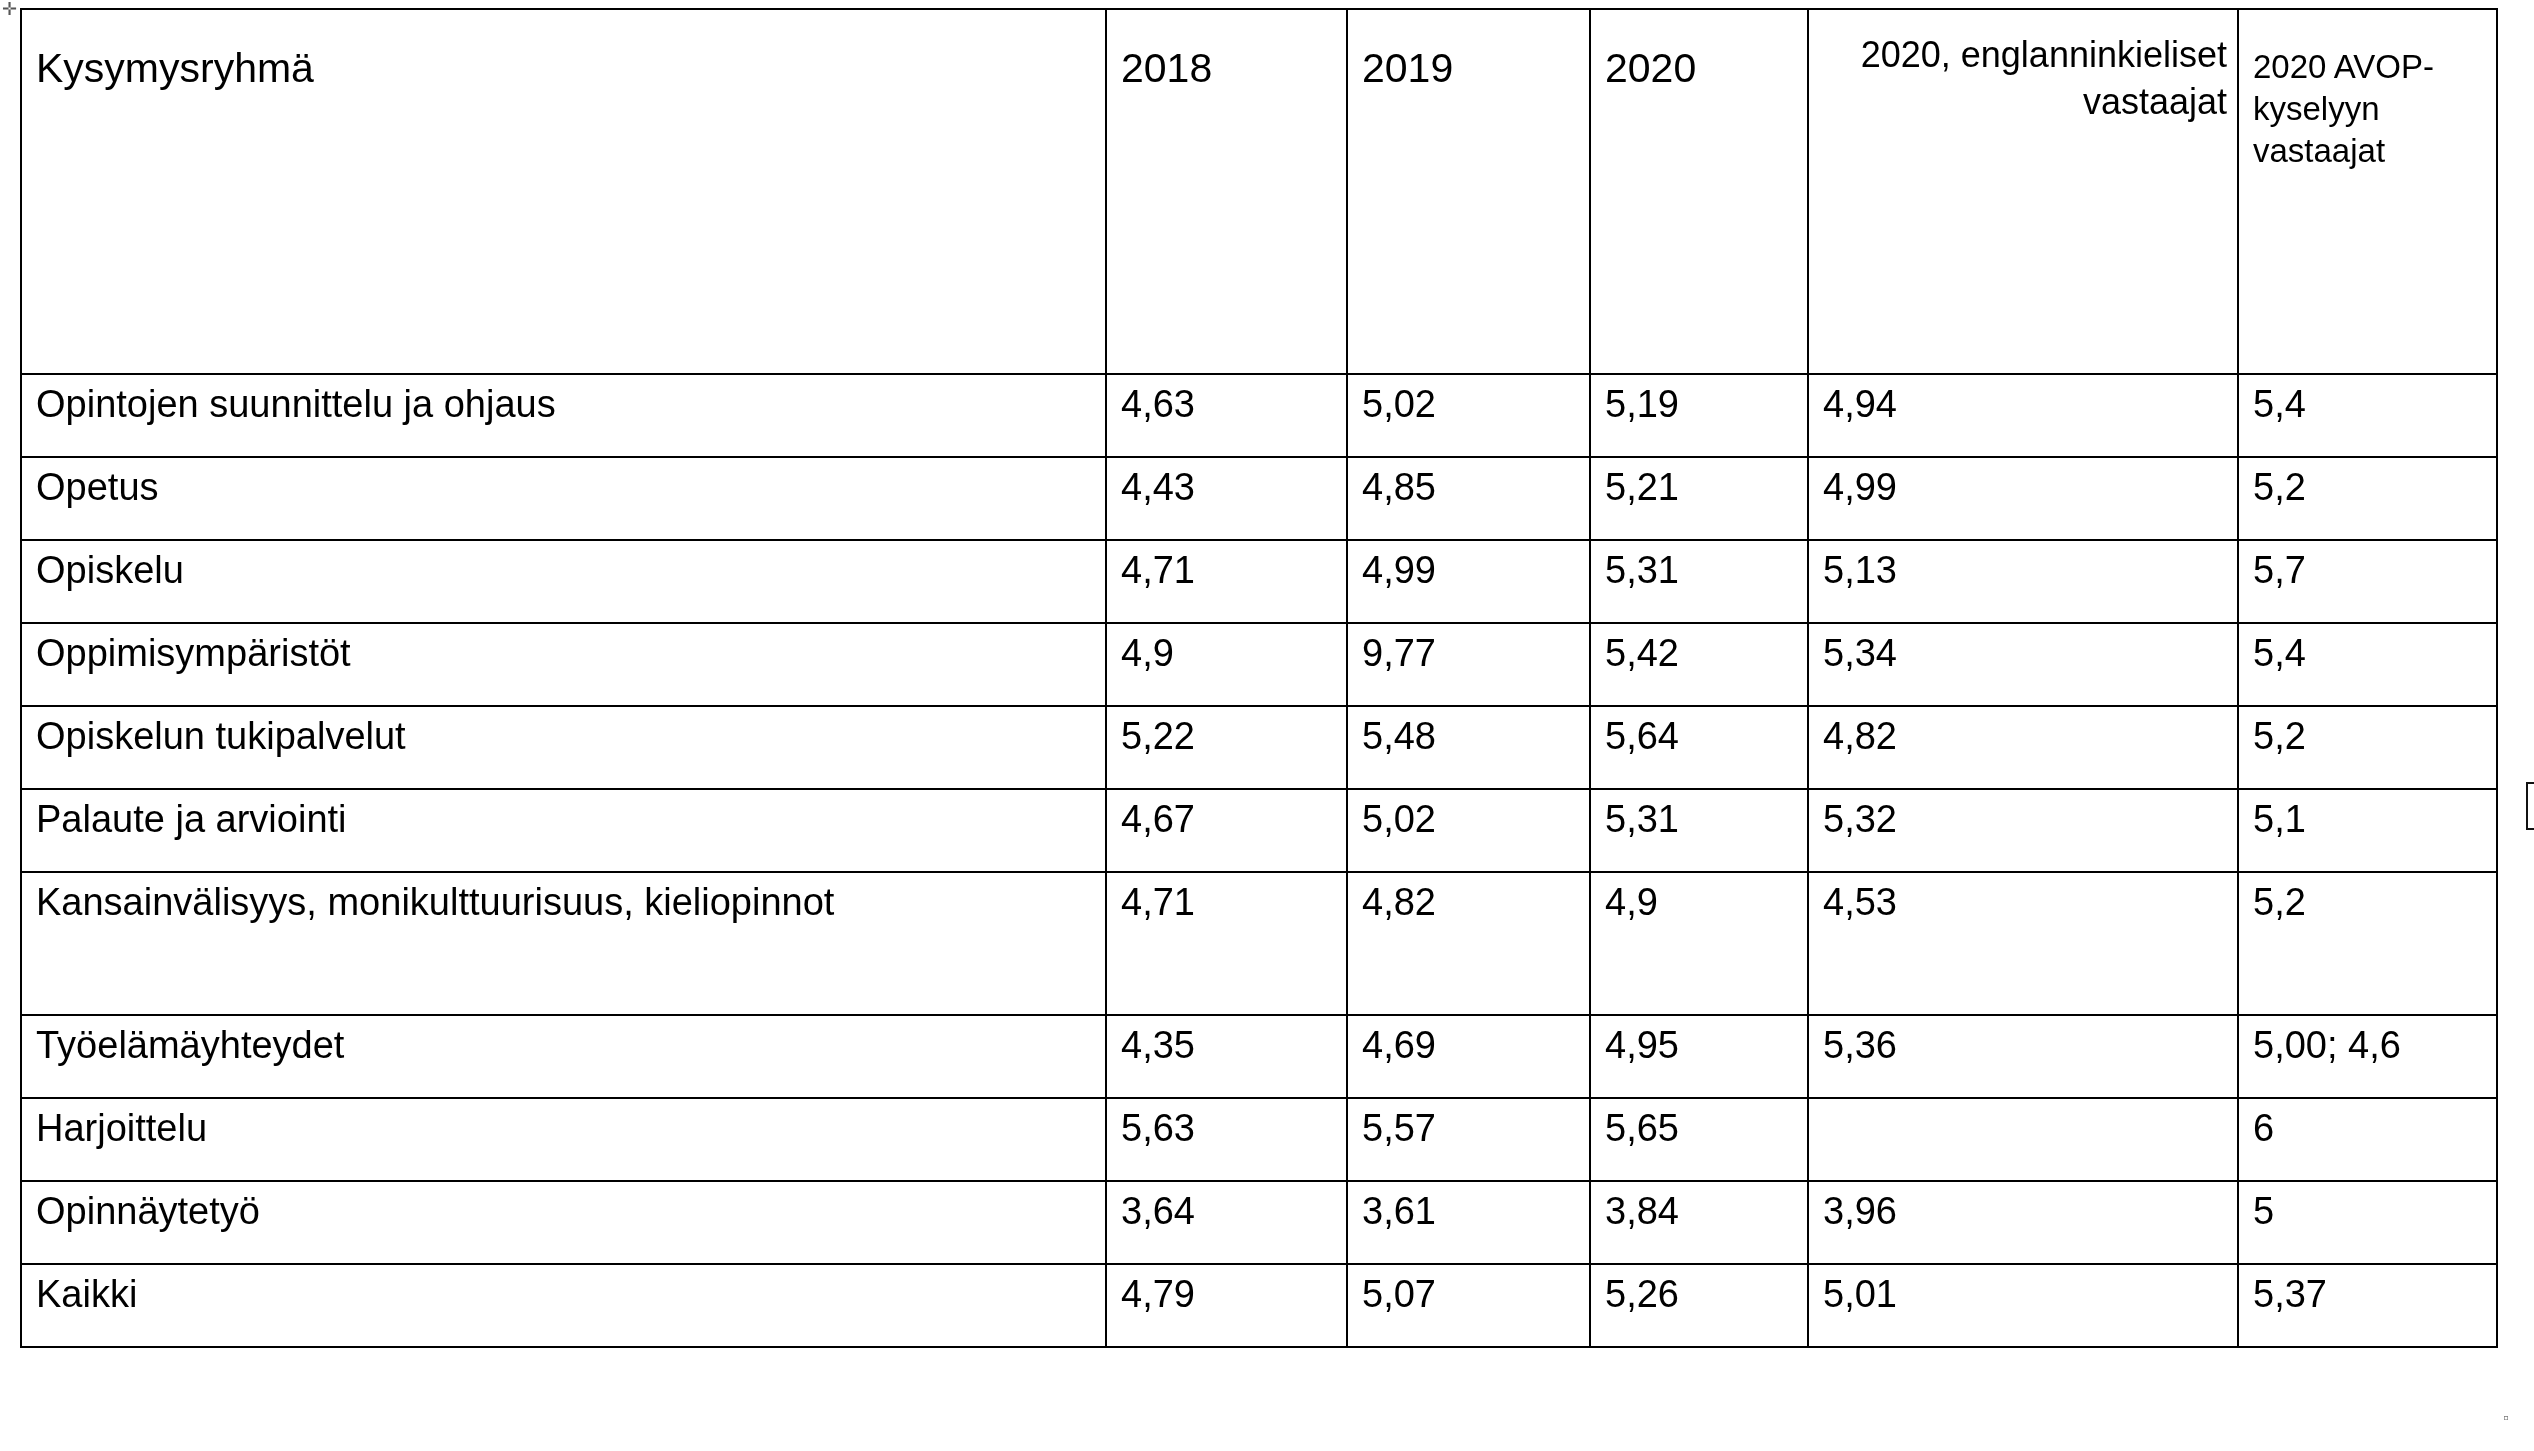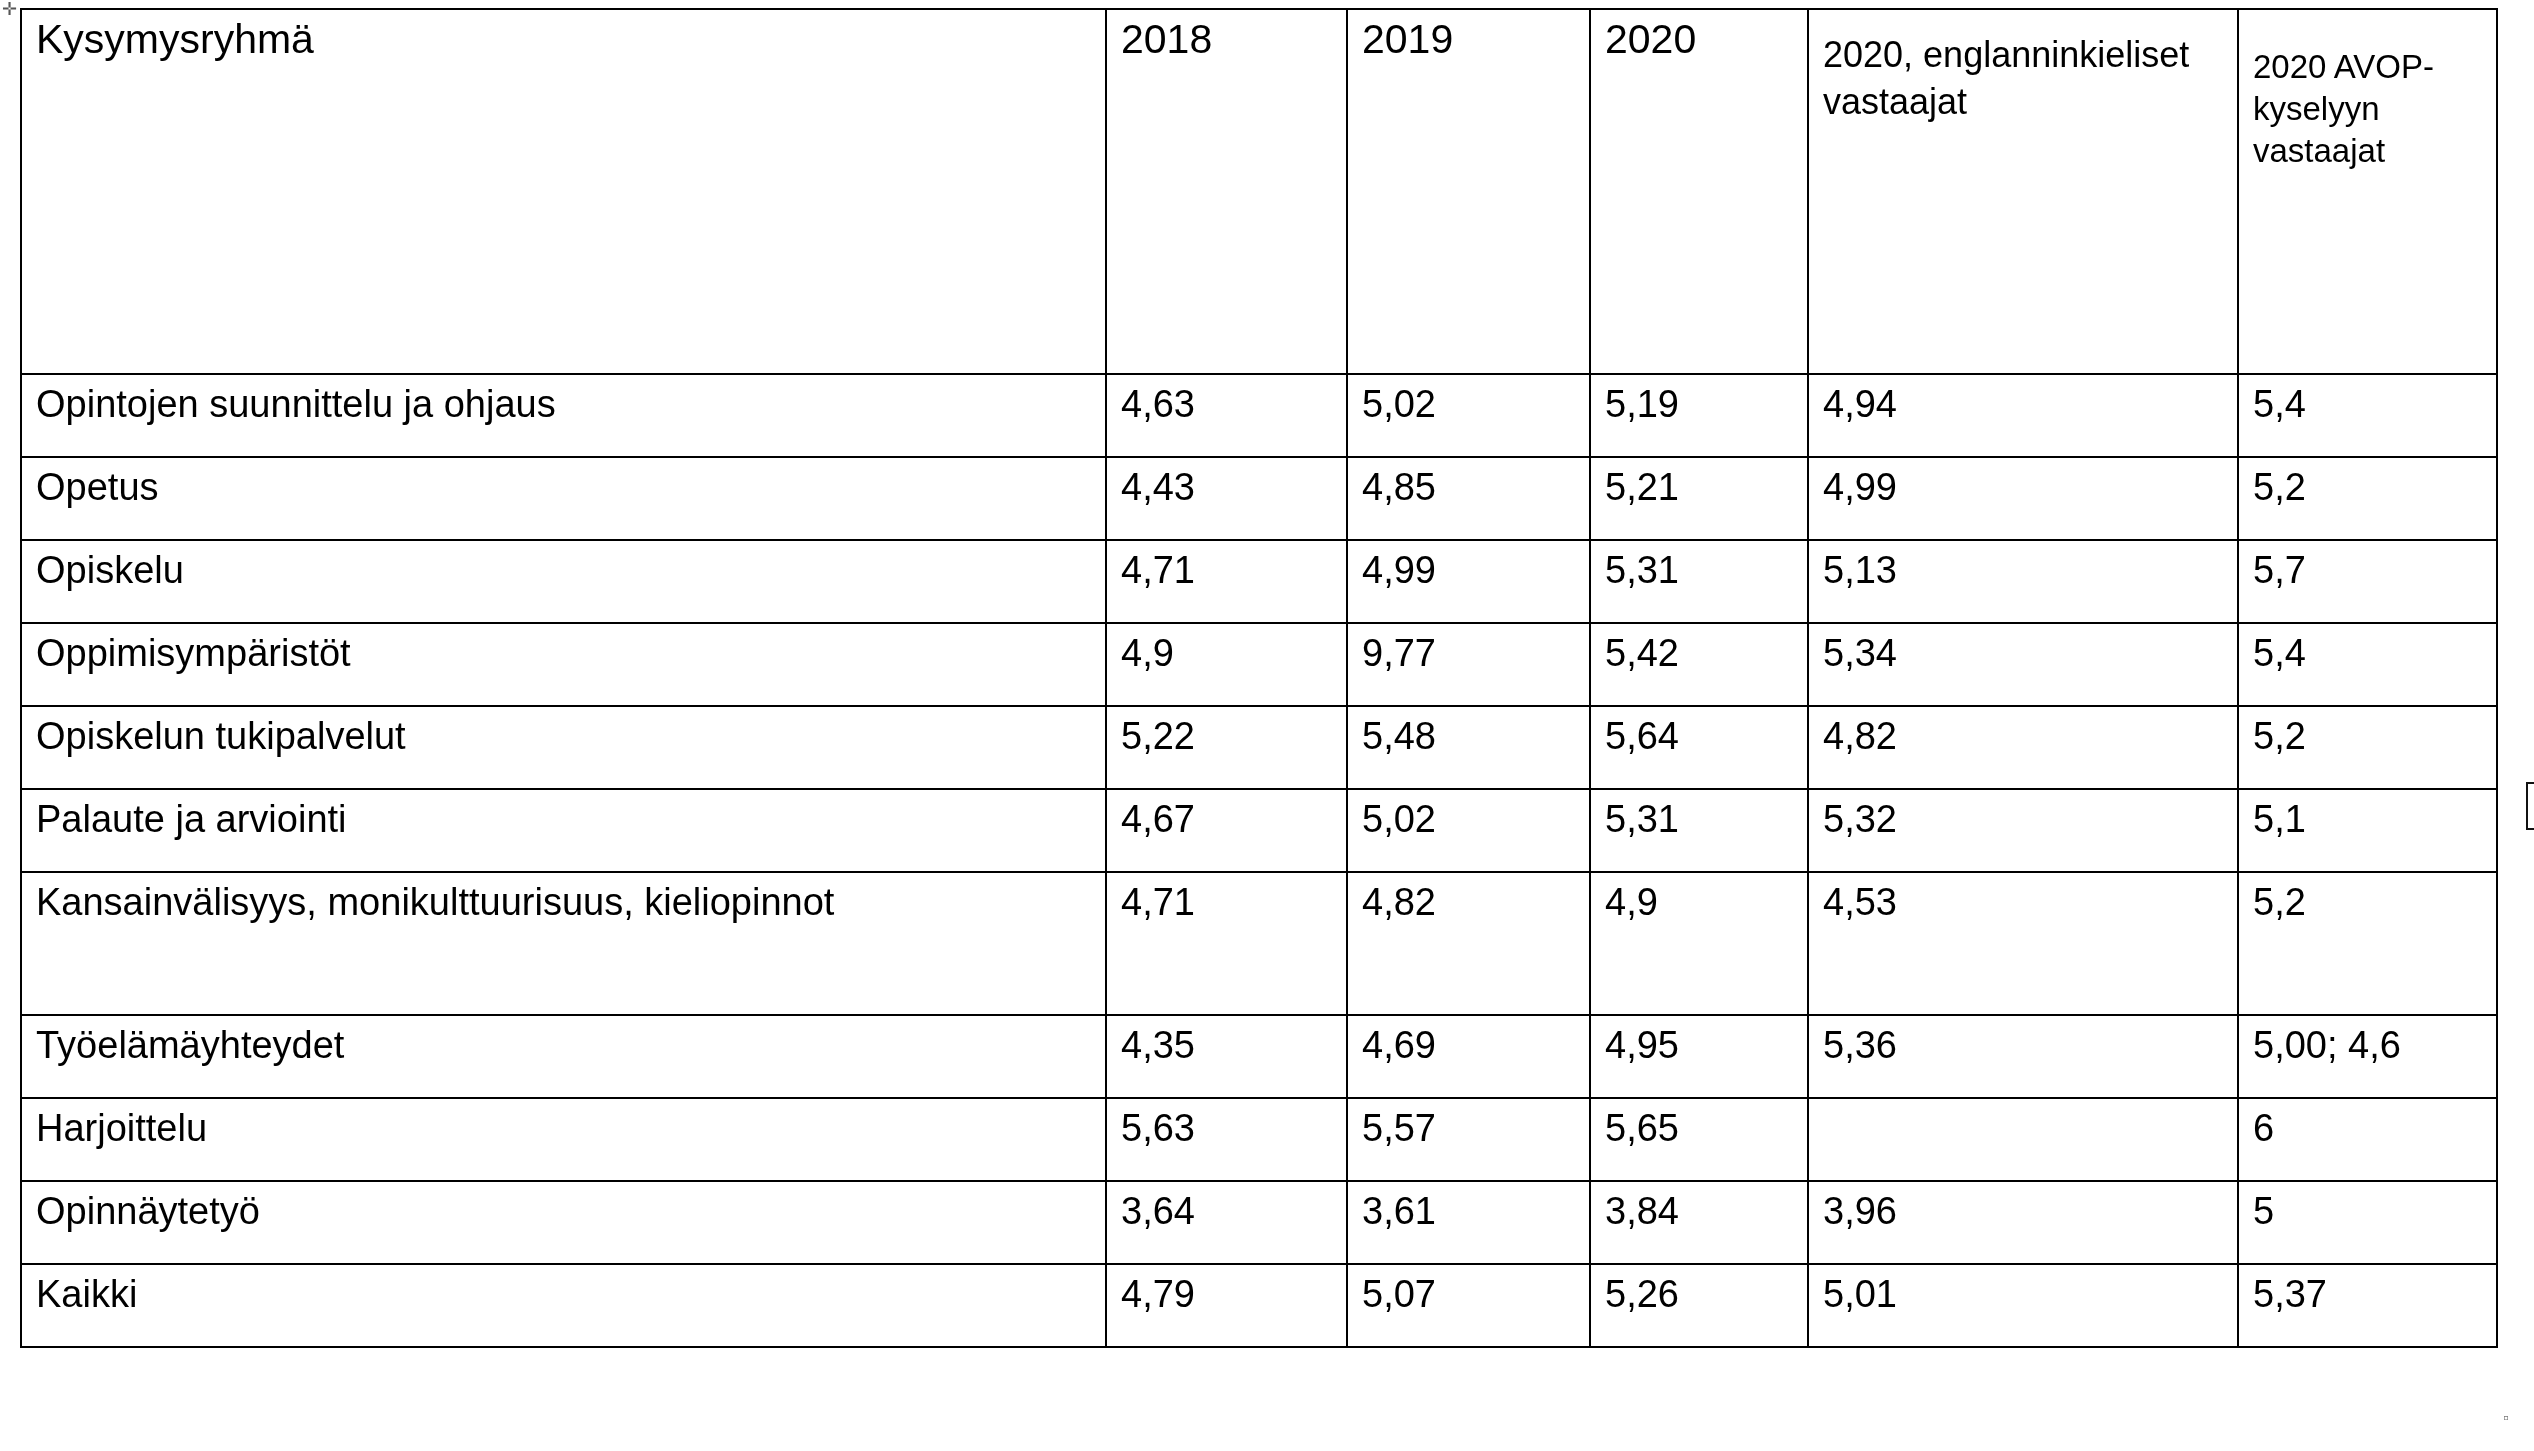--- a/index.html
+++ b/index.html
@@ -78,27 +78,28 @@
   col.c-avop   { width: 259px; }
 
   thead th {
     vertical-align: top;
     height: 319px;
     font-weight: 400;
   }
   thead th.h-label,
   thead th.h-y {
     font-size: 41px;
-    padding-top: 4px;
+    padding-top: 33px;
     border-radius: 23px;
   }
   thead th.h-eng {
     font-size: 36px;
     padding-top: 22px;
     line-height: 1.3;
+    text-align: right;
   }
   thead th.h-avop {
     font-size: 33px;
     padding-top: 36px;
     line-height: 1.28;
   }
 
   tbody td {
     height: 67px;
     font-size: 40px;

